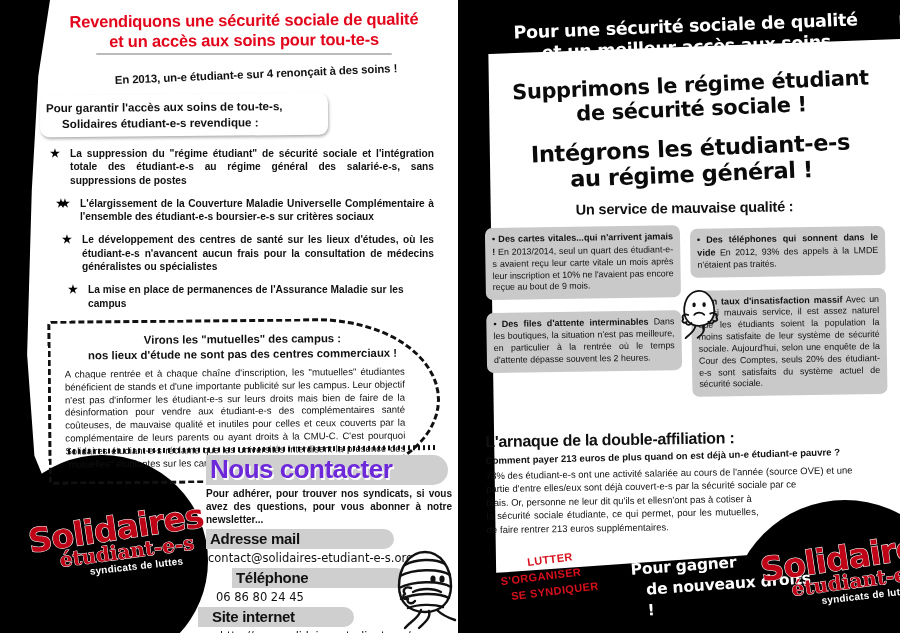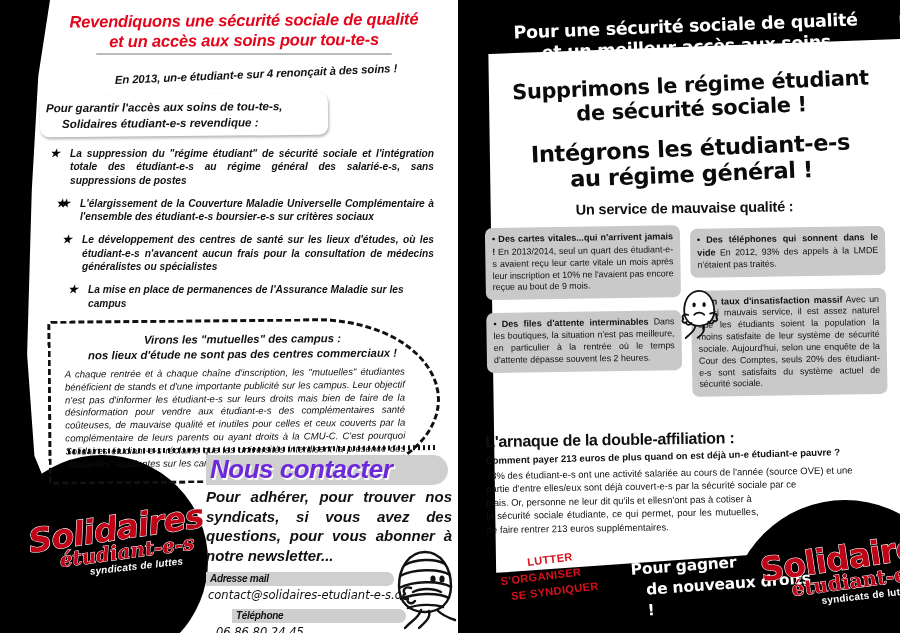--- a/index.html
+++ b/index.html
@@ -7,21 +7,21 @@
     width:900px;height:633px;overflow:hidden;
     background:#000;
     font-family:"Liberation Sans", sans-serif;
     position:relative;
   }
   #poster{position:relative;width:900px;height:633px;background:#000;overflow:hidden;}
 
   
   .left-panel{
     position:absolute;left:24px;top:0;width:434px;height:633px;
-    background:#ffffff;overflow:hidden;font-style:italic;
+    background:#ffffff;overflow:hidden;
   }
   .left-panel::before{ 
     content:"";position:absolute;left:0;top:0;width:26px;height:633px;
     background:#000;
     clip-path:polygon(0 0, 100% 0, 55% 12%, 30% 30%, 12% 56%, 40% 72%, 100% 78%, 100% 100%, 0 100%);
   }
   .lp-inner{position:relative;z-index:3;padding:0 10px;}
 
   .title-main{
     color:#E3051B;font-weight:bold;font-size:16.5px;line-height:1.22;
@@ -102,24 +102,24 @@
   .contact-col{position:absolute;left:182px;top:0;width:252px;z-index:3;}
   .graybar{
     background:#cfcfcf;border-radius:0 14px 14px 0;padding:1px 12px 2px 4px;
     display:inline-block;min-width:150px;
   }
   .contact-title{
     font-size:26px;font-weight:bold;color:#6d28d9;line-height:1.05;
     text-shadow:1.5px 1.5px 0 #fff;letter-spacing:-0.5px;
   }
   .contact-sub{
-    font-size:15px;font-weight:bold;color:#111;line-height:1.3;
+    font-size:10px;font-weight:bold;color:#111;line-height:1.3;
     margin:2px 6px 3px 0;text-align:justify;
   }
-  .c-head{font-size:10px;font-weight:bold;color:#111;letter-spacing:-0.3px;}
+  .c-head{font-size:15px;font-weight:bold;color:#111;letter-spacing:-0.3px;}
   .c-val{font-size:11.5px;color:#111;margin:2px 8px 3px 2px;
          font-family:"DejaVu Sans", sans-serif;}
   .c-val.site{font-size:11px;margin-left:14px;}
 
   .mascot-big{position:absolute;left:365px;top:548px;z-index:5;}
   .dotline{
     position:absolute;left:44px;top:447px;width:368px;height:5px;z-index:5;
     background:repeating-linear-gradient(90deg,#111 0 2px,transparent 2px 5px);
     transform:rotate(-0.6deg);
   }

